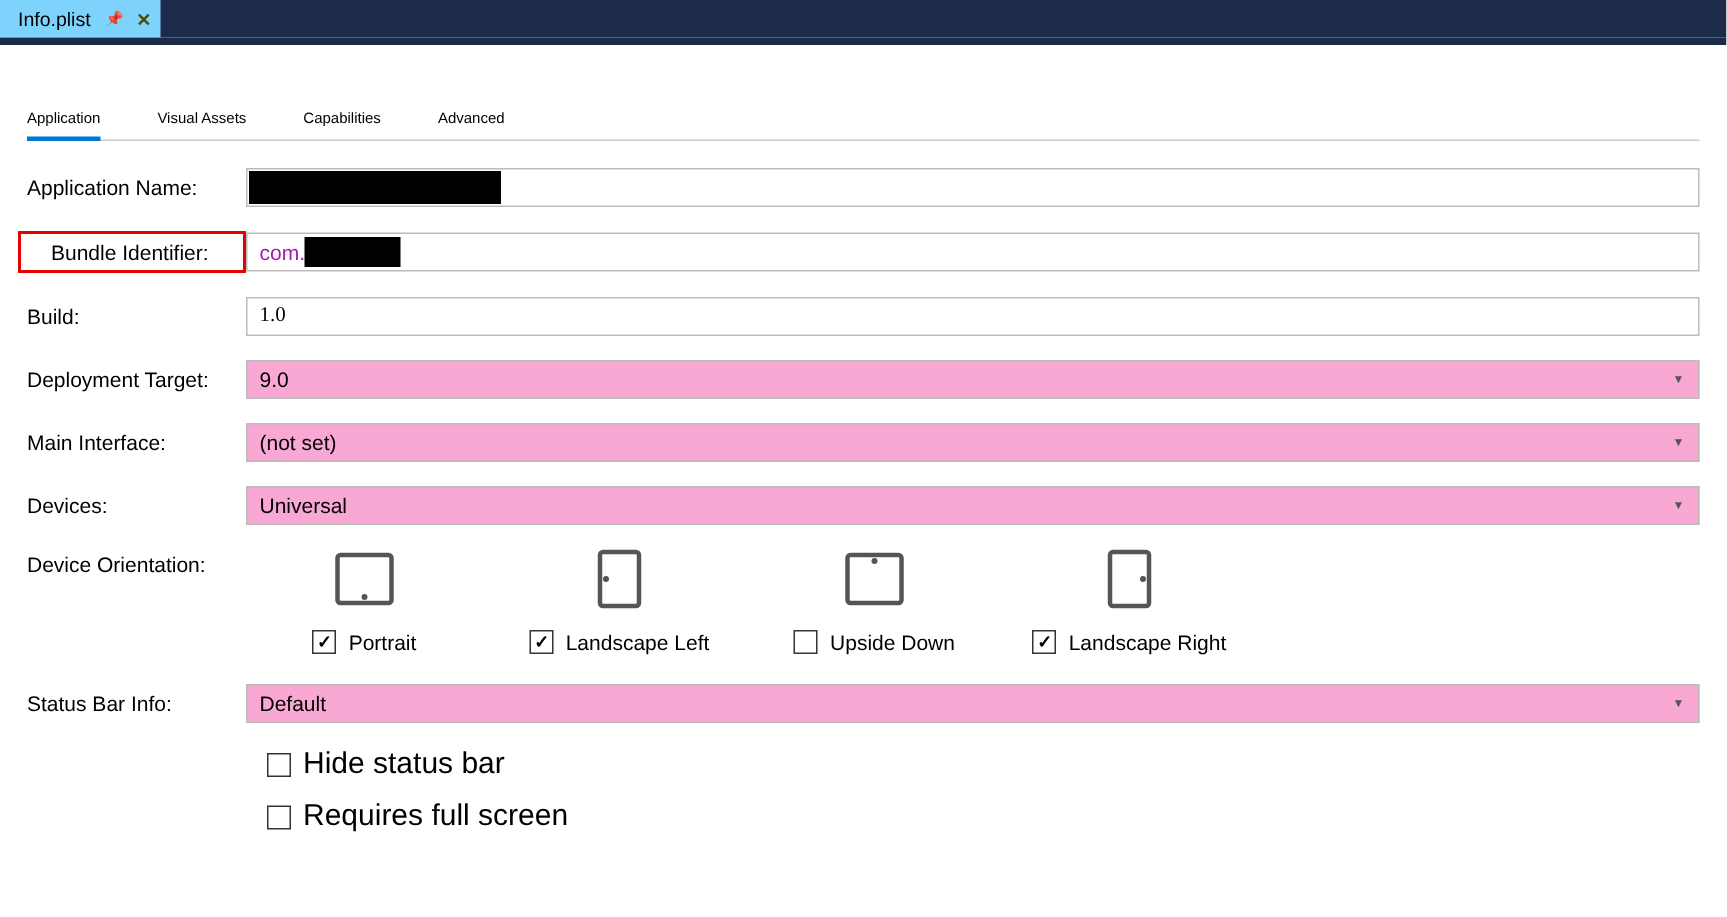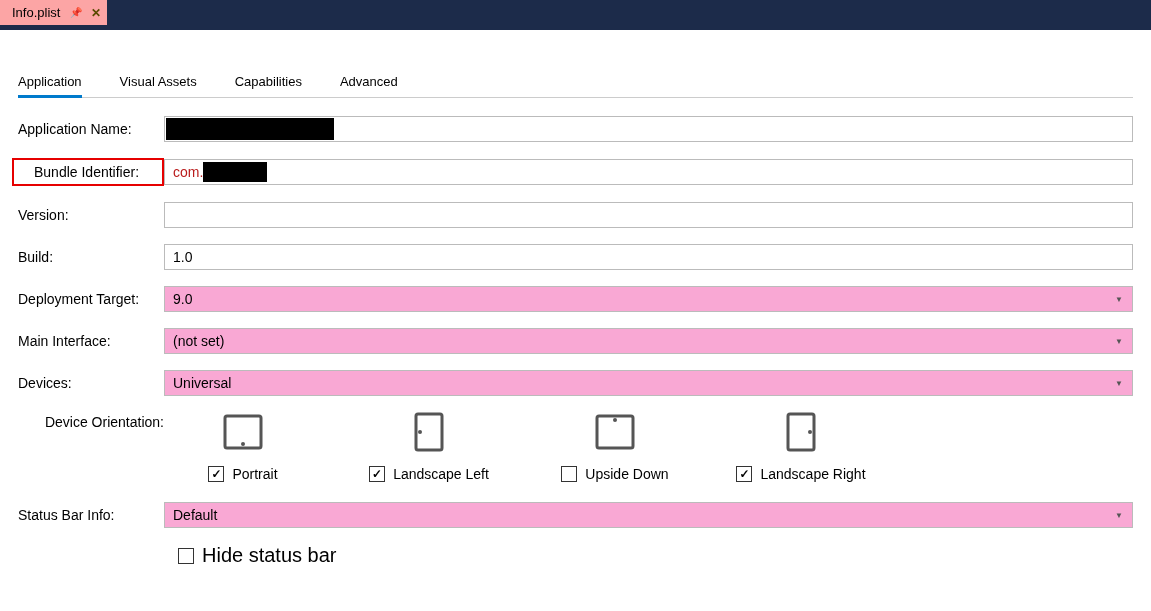--- a/index.html
+++ b/index.html
@@ -1,40 +1,40 @@
 <!DOCTYPE html>
 <html><head>
 <meta charset="utf-8">
 <style>
   * { box-sizing: border-box; margin: 0; padding: 0; font-family: "Segoe UI", Arial, sans-serif; }
   body { background: #fff; width: 1151px; height: 611px; overflow: hidden; }
   .header-bar { background: #1c2b4a; height: 25px; display: flex; align-items: flex-start; }
-  .tab { background: #fca5a5; height: 25px; display: flex; align-items: center; padding: 0 6px 0 12px; font-size: 13px; color: #000; }
+  .tab { background: #7dd3fc; height: 25px; display: flex; align-items: center; padding: 0 6px 0 12px; font-size: 13px; color: #000; }
   .tab .pin { margin-left: 10px; font-size: 10px; color: #555; }
   .tab .close { margin-left: 8px; font-size: 12px; color: #5a4a00; cursor: pointer; font-weight: bold; }
   .dark-strip { background: #1c2b4a; height: 5px; }
   .content { padding: 38px 18px 0 18px; }
   .nav-tabs { display: flex; border-bottom: 1px solid #ccc; margin-bottom: 18px; }
-  .nav-tab { padding: 6px 0; margin-right: 38px; font-size: 13px; color: #000; cursor: pointer; }
+  .nav-tab { padding: 6px 0; margin-right: 38px; font-size: 10px; color: #000; cursor: pointer; }
   .nav-tab.active { border-bottom: 3px solid #007acc; margin-bottom: -1px; color: #000; }
   .form-row { display: flex; align-items: center; margin-bottom: 16px; }
   .form-label { width: 146px; font-size: 14px; color: #000; text-align: left; flex-shrink: 0; }
   .form-label.highlight { border: 2px solid #e60000; padding: 4px 6px 4px 20px; margin-left: -6px; width: 152px; }
-  .form-input { flex: 1; height: 26px; border: 1px solid #bbb; padding: 0 8px; font-size: 14px; background: #fff; position: relative; }
+  .form-input { flex: 1; height: 26px; border: 1px solid #bbb; padding: 0 8px; font-size: 14px; background: #fff; position: relative; font-family: Liberation Serif, serif; }
   .select-wrap { flex: 1; position: relative; display: flex; }
   .select-wrap .caret { position: absolute; right: 10px; top: 50%; transform: translateY(-50%); font-size: 8px; color: #555; pointer-events: none; }
   .select-input { width: 100%; height: 26px; border: 1px solid #bbb; padding: 0 8px; font-size: 14px; background: #f9a8d4; }
   .input-redacted-overlay { position: absolute; height: 22px; background: #000; top: 2px; left: 2px; }
   .input-wrap { flex: 1; position: relative; display: flex; }
   .input-wrap input { width: 100%; }
   .input-text-with-redact { flex: 1; height: 26px; border: 1px solid #bbb; padding-left: 8px; font-size: 14px; background: #fff; position: relative; display:flex; align-items:center;}
-  .input-text-with-redact .txt { color:#b91c1c; }
+  .input-text-with-redact .txt { color:#a21caf; }
   .input-text-with-redact .redact { display:inline-block; width: 64px; height: 20px; background:#000; margin-left:0px;}
   .orientation-row { display:flex; align-items:flex-start; margin-bottom: 20px; }
-  .orientation-block { display:flex; gap: 56px; padding-left: 14px; justify-content: flex-end; }
+  .orientation-block { display:flex; gap: 40px; padding-left: 14px; justify-content: flex-end; }
   .orient-item { display:flex; flex-direction:column; align-items:center; width: 130px;}
   .orient-icon { width: 48px; height: 40px; display:flex; align-items:center; justify-content:center; margin-bottom: 14px;}
   .orient-label { display:flex; align-items:center; font-size: 14px; }
   .cb { width: 16px; height: 16px; border: 1px solid #333; margin-right: 8px; display:inline-flex; align-items:center; justify-content:center; font-size: 12px; color:#000; background:#fff;}
   .cb.checked::before { content: "✓"; font-weight: bold; }
   .checkbox-row { display:flex; align-items:center; margin-bottom: 12px; padding-left: 160px; font-size:20px;}
   svg { display:block; }
 </style>
 </head>
 <body>
@@ -65,24 +65,20 @@
   </div>
 
   <div class="form-row">
     <div class="form-label highlight">Bundle Identifier:</div>
     <div class="input-text-with-redact">
       <span class="txt">com.</span>
         <span class="redact"></span>
     </div>
   </div>
 
-  <div class="form-row">
-    <div class="form-label">Version:</div>
-    <input class="form-input" value="" style="">
-  </div>
 
   <div class="form-row">
     <div class="form-label">Build:</div>
     <input class="form-input" value="1.0" style="">
   </div>
 
   <div class="form-row">
     <div class="form-label">Deployment Target:</div>
     <div class="select-wrap">
       <input class="select-input" value="9.0" style="">
@@ -100,21 +96,21 @@
 
   <div class="form-row">
     <div class="form-label">Devices:</div>
     <div class="select-wrap">
       <input class="select-input" value="Universal" style="">
       <span class="caret">▼</span>
     </div>
   </div>
 
   <div class="orientation-row">
-    <div class="form-label" style="padding-top:2px;text-align:right;">Device Orientation:</div>
+    <div class="form-label" style="padding-top:2px;">Device Orientation:</div>
     <div class="orientation-block">
       <div class="orient-item">
         <div class="orient-icon">
           <svg width="44" height="36" viewBox="0 0 44 36">
               <rect x="4" y="2" width="36" height="32" rx="2" fill="none" stroke="#555" stroke-width="3"></rect>
               <circle cx="22" cy="30" r="2" fill="#555"></circle>
             </svg>
         </div>
         <div class="orient-label">
             <span class="cb checked"></span>
@@ -165,14 +161,18 @@
     <div class="select-wrap">
       <input class="select-input" value="Default" style="">
       <span class="caret">▼</span>
     </div>
   </div>
 
   <div class="checkbox-row">
     <span class="cb"></span>
     <span>Hide status bar</span>
   </div>
+  <div class="checkbox-row">
+    <span class="cb"></span>
+    <span>Requires full screen</span>
+  </div>
 
 </div>
 
 </body></html>

